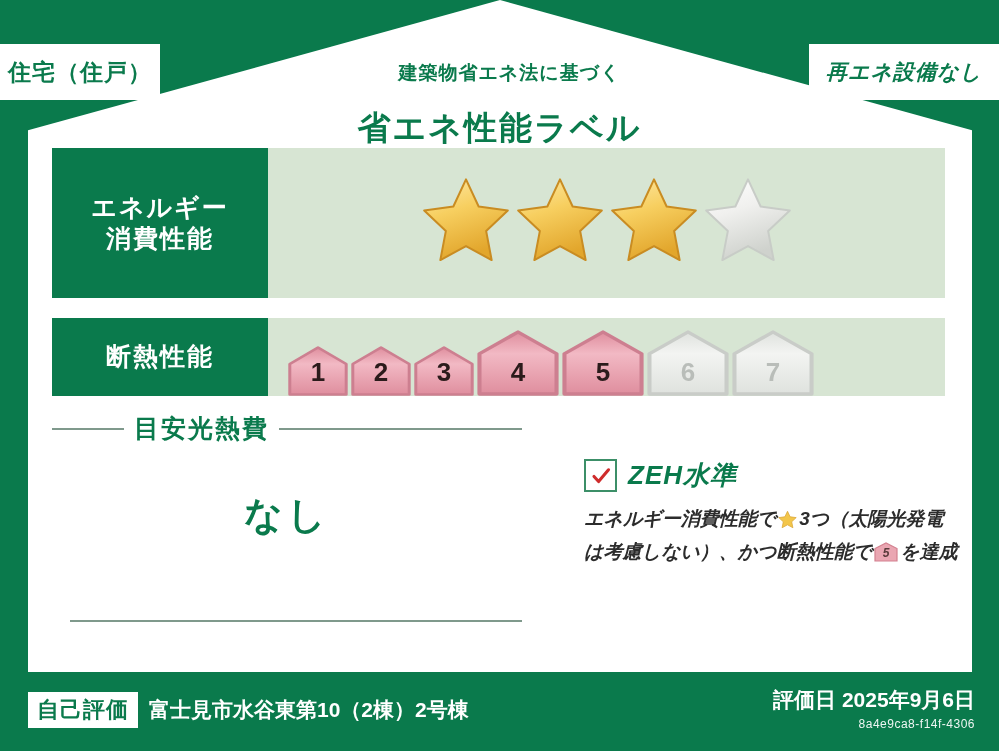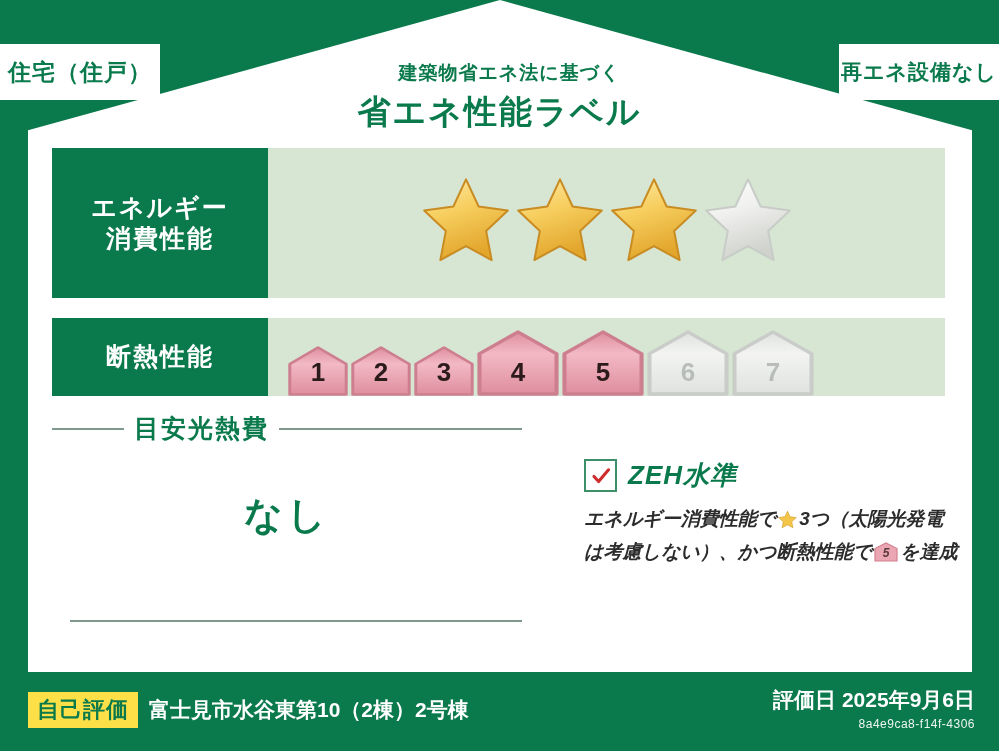--- a/index.html
+++ b/index.html
@@ -24,38 +24,38 @@
     color:#0a7a4c;
     font-weight:bold;
     display:flex;align-items:center;justify-content:center;
     letter-spacing:1px;
     margin-top:44px;
   }
   #badge-house{
     left:0;top:0;width:160px;height:56px;font-size:23px;
   }
   #badge-renew{
-    right:0;top:0;width:160px;height:56px;font-size:21px;
+    right:0;top:0;width:190px;height:56px;font-size:21px;font-style:italic;
   }
 
   
   #card{
     position:absolute;
     left:28px;top:0px;width:944px;height:672px;
     background:#ffffff;
     clip-path: polygon(0% 19.4%, 50% 0%, 100% 19.4%, 100% 100%, 0% 100%);
   }
 
   
   #title-block{
     position:absolute;left:0;right:0;top:60px;
     text-align:center;color:#0a7a4c;
   }
   #title-sub{font-size:19px;font-weight:bold;letter-spacing:1px;padding-left:20px;}
-  #title-main{font-size:33px;font-weight:bold;letter-spacing:2px;margin-top:4px;}
+  #title-main{font-size:33px;font-weight:bold;letter-spacing:2px;margin-top:20px;}
 
   
   .perf-row{
     position:absolute;
     left:52px;width:893px;
     display:flex;
   }
   #row-energy{top:148px;height:150px;}
   #row-insul{top:318px;height:78px;}
 
@@ -126,21 +126,21 @@
   .inline-ico{display:inline-block;vertical-align:-4px;margin:0 2px;}
 
   
   #footer{
     position:absolute;left:0;right:0;bottom:0;height:79px;background:#0a7a4c;
   }
   #footer-left{
     position:absolute;left:28px;top:20px;display:flex;align-items:center;gap:11px;
   }
   #self-eval{
-    background:#fde047;color:#0a7a4c;font-weight:bold;font-size:22px;
+    background:#ffffff;color:#0a7a4c;font-weight:bold;font-size:22px;
     padding:3px 9px;letter-spacing:1px;
   }
   #address{color:#ffffff;font-size:21px;font-weight:bold;letter-spacing:0px;}
   #footer-right{
     position:absolute;right:24px;top:14px;text-align:right;color:#ffffff;
   }
   #eval-date{font-size:21px;font-weight:bold;letter-spacing:0px;}
   #doc-id{font-size:12px;margin-top:3px;letter-spacing:0.5px;opacity:.93;}
 </style>
 </head>

